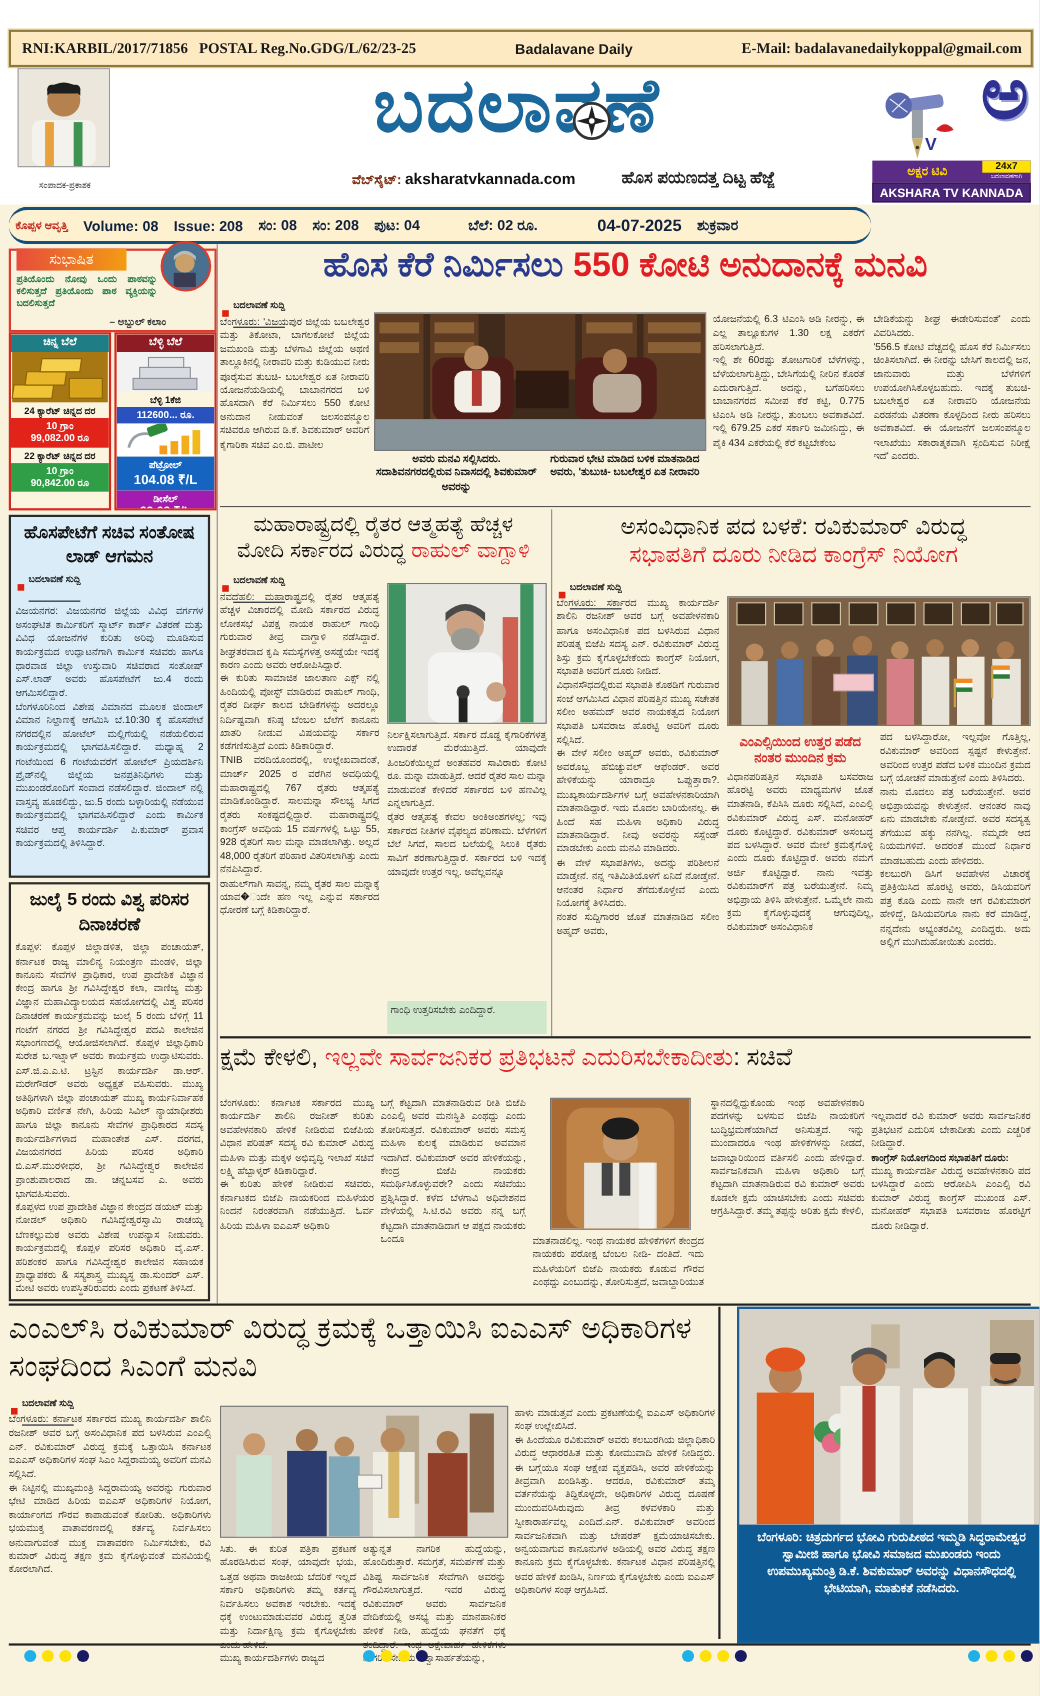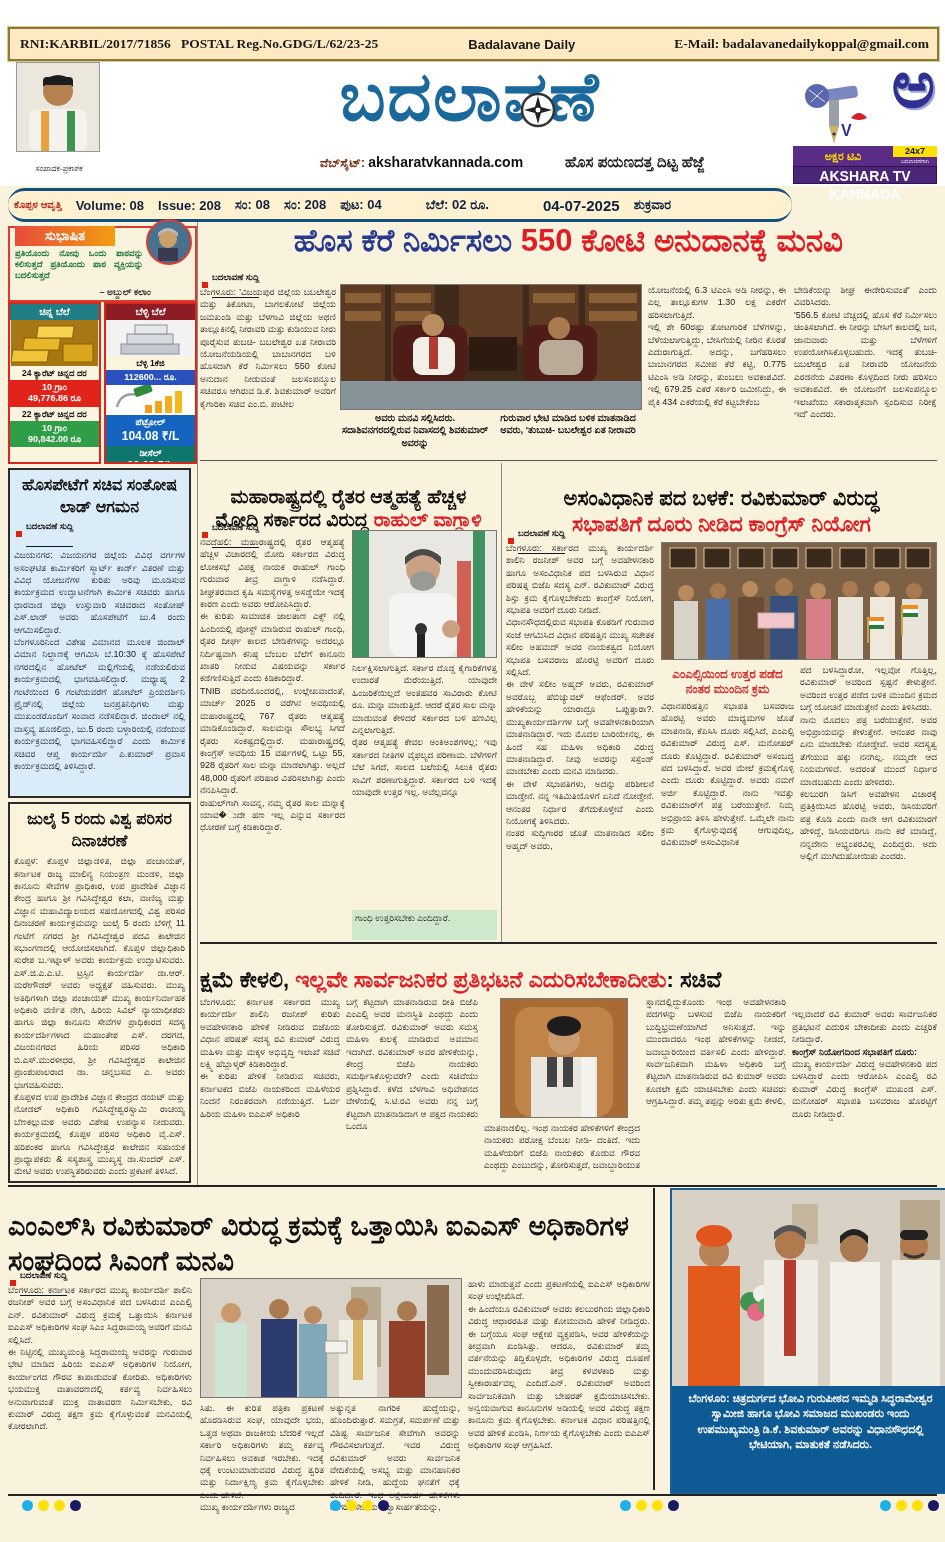--- a/index.html
+++ b/index.html
@@ -21,32 +21,32 @@
   .site-line .site{color:#111;font-size:14px;}
   .tagline{left:565px;top:153px;width:240px;font-size:15px;font-weight:bold;color:#222;}
   .logo{left:793px;top:58px;width:144px;height:127px;}
   .logo-a{position:absolute;right:2px;top:-12px;font-size:66px;font-weight:bold;color:#2e3191;text-shadow:2px 2px 0 #9aa0d8;}
   .logo-mic{position:absolute;left:0px;top:6px;width:78px;height:82px;}
   .logo-band1{position:absolute;left:0;top:88px;width:144px;height:20px;background:#5a2c86;display:flex;}
   .logo-band1 .akshara{flex:1;color:#ffd900;font-size:11px;font-weight:bold;line-height:20px;text-align:center;}
   .logo-badge{width:44px;position:relative;}
   .logo-badge .b24{position:absolute;left:0;top:0;width:44px;height:11px;background:#ffe10a;color:#111;font-size:9px;font-weight:bold;text-align:center;line-height:11px;}
   .logo-badge .bsub{position:absolute;left:0;top:11px;width:44px;height:9px;color:#fff;font-size:5.5px;text-align:center;line-height:9px;}
-  .logo-band2{position:absolute;left:0;top:108px;width:144px;height:18px;background:#4b2577;color:#fff;font-size:14px;font-weight:bold;text-align:center;line-height:18px;border:1px solid #2d1447;box-sizing:border-box;}
+  .logo-band2{position:absolute;left:0;top:108px;width:144px;height:18px;background:#4b2577;color:#fff;font-size:11px;font-weight:bold;text-align:center;line-height:18px;border:1px solid #2d1447;box-sizing:border-box;}
   
   .infobar{position:absolute;left:8px;top:188px;width:784px;height:28px;background:#fdf1cf;border-top:3px solid #14507e;border-bottom:3px solid #14507e;display:flex;align-items:center;gap:14px;font-size:13px;font-weight:bold;color:#10213f;border-radius:17px;}
   .infobar .edition{color:#c0271d;font-size:10px;margin-left:6px;}
   .infobar .date{font-size:15px;}
   
   .vrule{position:absolute;width:1px;background:#8a8a8a;}
   .hrule{position:absolute;height:1px;background:#555;}
   .hrule-thick{position:absolute;height:2px;background:#222;}
   
   .quote-box{left:8px;top:226px;width:185px;height:72px;border:2px solid #e03a2f;}
-  .quote-head{position:absolute;left:5px;top:-2px;width:100px;height:20px;background:linear-gradient(90deg,#e74c3c,#f39c12);color:#fff;font-size:13px;font-weight:bold;text-align:center;line-height:20px;}
+  .quote-head{position:absolute;left:5px;top:-2px;width:100px;height:20px;background:linear-gradient(90deg,#e74c3c,#f39c12);color:#fff;font-size:13px;font-weight:normal;text-align:center;line-height:20px;}
   .kalam{position:absolute;right:3px;top:-9px;width:42px;height:42px;border-radius:50%;border:2px solid #e03a2f;overflow:hidden;background:#49708e;}
   .quote-text{position:absolute;left:5px;top:20px;width:128px;font-size:8.5px;font-weight:bold;color:#1e7a3e;line-height:1.3;text-align:justify;}
   .quote-author{position:absolute;right:44px;bottom:2px;font-size:9px;font-weight:bold;color:#333;margin-left:12px;}
   
   .price-box{position:absolute;top:302px;height:158px;width:89px;border:2px solid #d7281d;background:#fbf4df;overflow:hidden;}
   .pb-head{height:16px;color:#fff;font-size:10px;font-weight:bold;text-align:center;line-height:16px;}
   .pb-img{display:block;width:100%;}
   .pb-label{font-size:8.5px;font-weight:bold;color:#111;text-align:center;line-height:1.2;padding:2px 0;}
   .pb-strip{color:#fff;font-size:9px;font-weight:bold;text-align:center;line-height:1.25;padding:2px 0;}
   
@@ -57,21 +57,21 @@
   .byline .sq{width:6px;height:6px;background:#d21; flex:0 0 auto;}
   .byline .bt{border-bottom:1px solid #0f172a;padding-bottom:14px;}
   .body-txt{font-size:9px;line-height:1.38;color:#1c1c1c;text-align:justify;white-space:pre-line;overflow:hidden;}
   .lead{font-weight:bold;margin-top:24px;}
   
   .art{position:absolute;overflow:visible;}
   .lake-headline{position:absolute;left:0;top:0;width:100%;text-align:center;font-size:31px;font-weight:bold;line-height:1.1;}
   .photo{position:absolute;border:1px solid #777;background:#ccc;overflow:hidden;}
   .cap{position:absolute;font-size:9.5px;font-weight:bold;color:#111;line-height:1.3;text-align:center;overflow:hidden;}
   .col{position:absolute;overflow:hidden;}
-  .h2line{font-weight:bold;color:#101010;text-align:center;line-height:1.22;margin-top:19px;}
+  .h2line{font-weight:normal;color:#101010;text-align:center;line-height:1.22;}
   .subhead-red{font-size:12px;font-weight:bold;color:#d62c2c;text-align:center;line-height:1.25;margin:3px 0;}
   .highlight{background:#cfe8cc;padding:2px 3px;}
   .bhovi-box{left:658px;top:1188px;width:277px;height:302px;border:2px solid #1b5e93;background:#0e5a94;overflow:hidden;margin-left:12px;}
   .bhovi-cap{padding:5px 7px;color:#fff;font-size:11px;font-weight:bold;text-align:center;line-height:1.4;}
   
   .dots{position:absolute;top:1500px;display:flex;gap:5px;}
   .dot{width:11px;height:11px;border-radius:50%;}
 </style>
 </head>
 <body>
@@ -163,21 +163,21 @@
     <svg class="pb-img" viewBox="0 0 87 46" height="46">
       <rect width="87" height="46" fill="#a67713"></rect>
       <rect x="6" y="30" width="36" height="12" fill="#f0c437" stroke="#8a6207" transform="skewX(-8)"></rect>
       <rect x="16" y="18" width="36" height="12" fill="#e9b72a" stroke="#8a6207" transform="skewX(-8)"></rect>
       <rect x="28" y="6" width="36" height="12" fill="#f5d14e" stroke="#8a6207" transform="skewX(-8)"></rect>
       <rect x="52" y="24" width="30" height="18" fill="#d9a51d" stroke="#8a6207"></rect>
     </svg>
     <div class="pb-label">24 ಕ್ಯಾರೆಟ್ ಚಿನ್ನದ ದರ</div>
     <div class="pb-strip" style="background:#e2231a;">
       <div>10 ಗ್ರಾಂ</div>
-        <div>49,776.86 ರೂ</div>
+        <div>99,082.00 ರೂ</div>
     </div>
     <div class="pb-label">22 ಕ್ಯಾರೆಟ್ ಚಿನ್ನದ ದರ</div>
     <div class="pb-strip" style="background:#2f9e46;">
       <div>10 ಗ್ರಾಂ</div>
         <div>90,842.00 ರೂ</div>
     </div>
   </div>
 
   <div class="price-box" style="left:104px;">
     <div class="pb-head" style="background:#8e1c24;">ಬೆಳ್ಳಿ ಬೆಲೆ</div>
@@ -195,21 +195,21 @@
       <rect x="48" y="16" width="7" height="12" fill="#f2a51d"></rect>
       <rect x="58" y="11" width="7" height="17" fill="#f2af1d"></rect>
       <rect x="68" y="6" width="7" height="22" fill="#f2b91d"></rect>
       <path d="M10 22 q4 -16 22 -12" fill="none" stroke="#9aa0a8" stroke-width="2.5"></path>
       <rect x="26" y="4" width="18" height="9" rx="2" fill="#2e8b3a" transform="rotate(-20 26 4)"></rect>
     </svg>
     <div class="pb-strip" style="background:#1565c0;">
       <div>ಪೆಟ್ರೋಲ್</div>
         <div style="font-size:12px;">104.08 ₹/L</div>
     </div>
-    <div class="pb-strip" style="background:#0f766e;">
+    <div class="pb-strip" style="background:#a21caf;">
       <div>ಡೀಸೆಲ್</div>
         <div style="font-size:11px;">92.08 ₹/L</div>
     </div>
   </div>
 
   <div class="abs lad-box">
     <div class="side-headline">ಹೊಸಪೇಟೆಗೆ ಸಚಿವ ಸಂತೋಷ ಲಾಡ್ ಆಗಮನ</div>
     <div class="byline">
         <span class="sq"></span>
         <span class="bt">ಬದಲಾವಣೆ ಸುದ್ದಿ</span>

